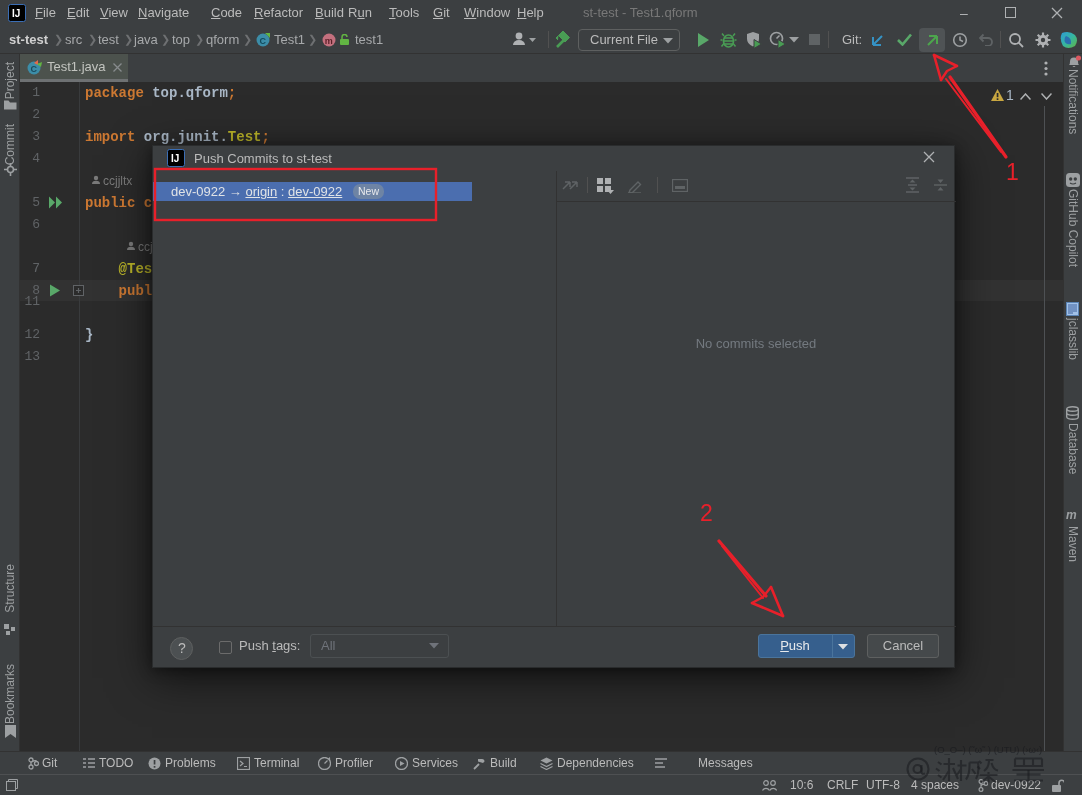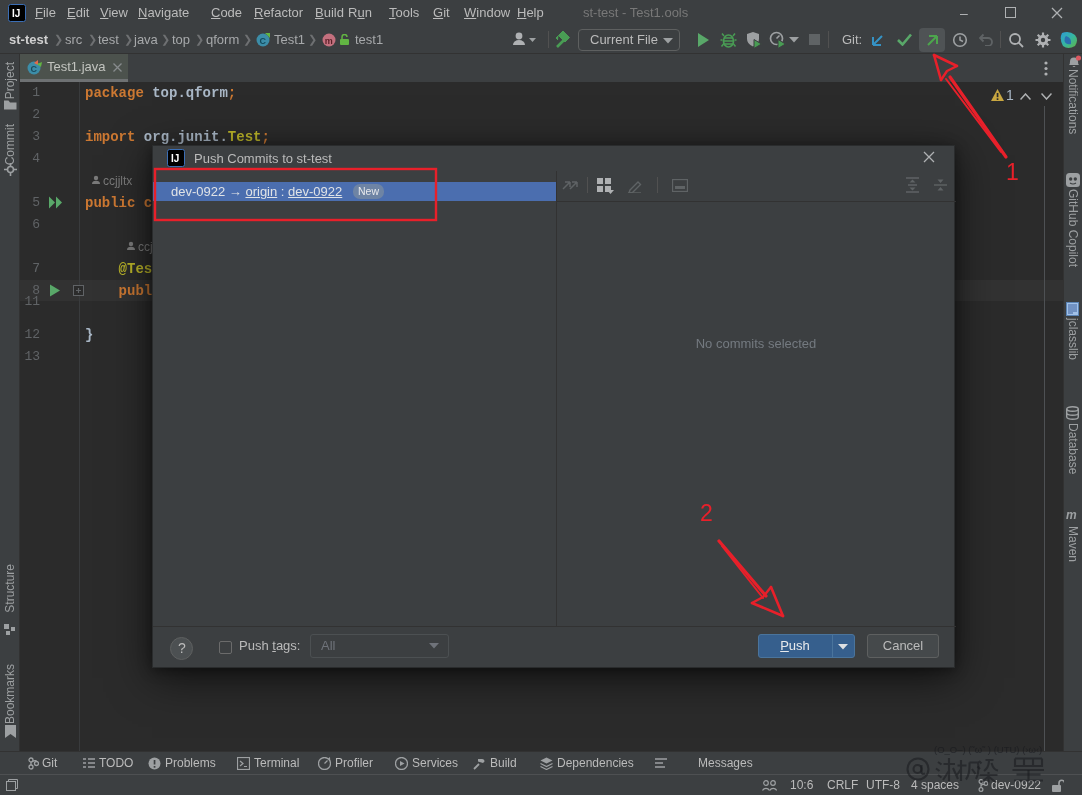--- a/index.html
+++ b/index.html
@@ -56,21 +56,21 @@
   <span class="menu" style="left:100px;"><u>V</u>iew</span>
   <span class="menu" style="left:138px;"><u>N</u>avigate</span>
   <span class="menu" style="left:211px;"><u>C</u>ode</span>
   <span class="menu" style="left:254px;"><u>R</u>efactor</span>
   <span class="menu" style="left:315px;"><u>B</u>uild</span>
   <span class="menu" style="left:348px;">R<u>u</u>n</span>
   <span class="menu" style="left:389px;"><u>T</u>ools</span>
   <span class="menu" style="left:433px;"><u>G</u>it</span>
   <span class="menu" style="left:464px;"><u>W</u>indow</span>
   <span class="menu" style="left:517px;"><u>H</u>elp</span>
-  <span id="wintitle" style="left:583px;">st-test - Test1.ools</span>
+  <span id="wintitle" style="left:583px;">st-test - Test1.qform</span>
   <span class="winbtn" style="left:949px;">–</span>
   <svg class="abs" style="left:1005px;top:7px;" width="11" height="11">
         <rect x="0.5" y="0.5" width="10" height="10" fill="none" stroke="#AFB1B3"></rect>
       </svg>
   <svg class="abs" style="left:1051px;top:7px;" width="12" height="12">
         <path d="M1 1 L11 11 M11 1 L1 11" stroke="#AFB1B3" stroke-width="1.3"></path>
       </svg>
 </div>
 
 <div id="navbar">
@@ -410,21 +410,21 @@
   <svg class="abs" style="left:14px;top:3px;" width="18" height="18">
     <rect x="0.5" y="0.5" width="17" height="17" rx="2" fill="#000000" stroke="#3B6EB5"></rect>
     <text x="4" y="13" font-size="10" font-weight="bold" fill="#FFFFFF" font-family="Liberation Sans">IJ</text>
   </svg>
   <span class="abs" style="left:41px;top:0;height:25px;line-height:25px;font-size:13px;color:#BBBBBB;">Push Commits to st-test</span>
   <svg class="abs" style="left:770px;top:5px;" width="12" height="12">
         <path d="M1 1 L11 11 M11 1 L1 11" stroke="#AFB1B3" stroke-width="1.3"></path>
       </svg>
 
   <div class="abs" style="left:403px;top:25px;width:1px;height:455px;background:#323232;"></div>
-  <div class="abs" style="left:0px;top:36px;width:403px;height:19px;background:#4B6EAF;">
+  <div class="abs" style="left:0px;top:36px;width:319px;height:19px;background:#4B6EAF;">
     <span class="abs" style="left:18px;top:0;height:19px;line-height:19px;font-size:13px;color:#E0E3E6;">dev-0922 → <u>origin</u> : <u>dev-0922</u></span>
     <span class="abs" style="left:200px;top:2px;height:15px;line-height:15px;font-size:10.5px;color:#E8EAEC;background:#6E84A4;border-radius:7px;padding:0 5px;">New</span>
   </div>
 
   <svg class="abs" style="left:409px;top:32px;" width="16" height="15">
     <path d="M1 11 L8 4 M8 4 L8 9 M8 4 L3 4" stroke="#5F6365" stroke-width="1.5" fill="none"></path>
     <path d="M8 11 L15 4 M15 4 L15 9 M15 4 L10 4" stroke="#5F6365" stroke-width="1.5" fill="none"></path>
   </svg>
   <div class="abs" style="left:434px;top:31px;width:1px;height:16px;background:#515151;"></div>
   <svg class="abs" style="left:444px;top:32px;" width="17" height="16">

